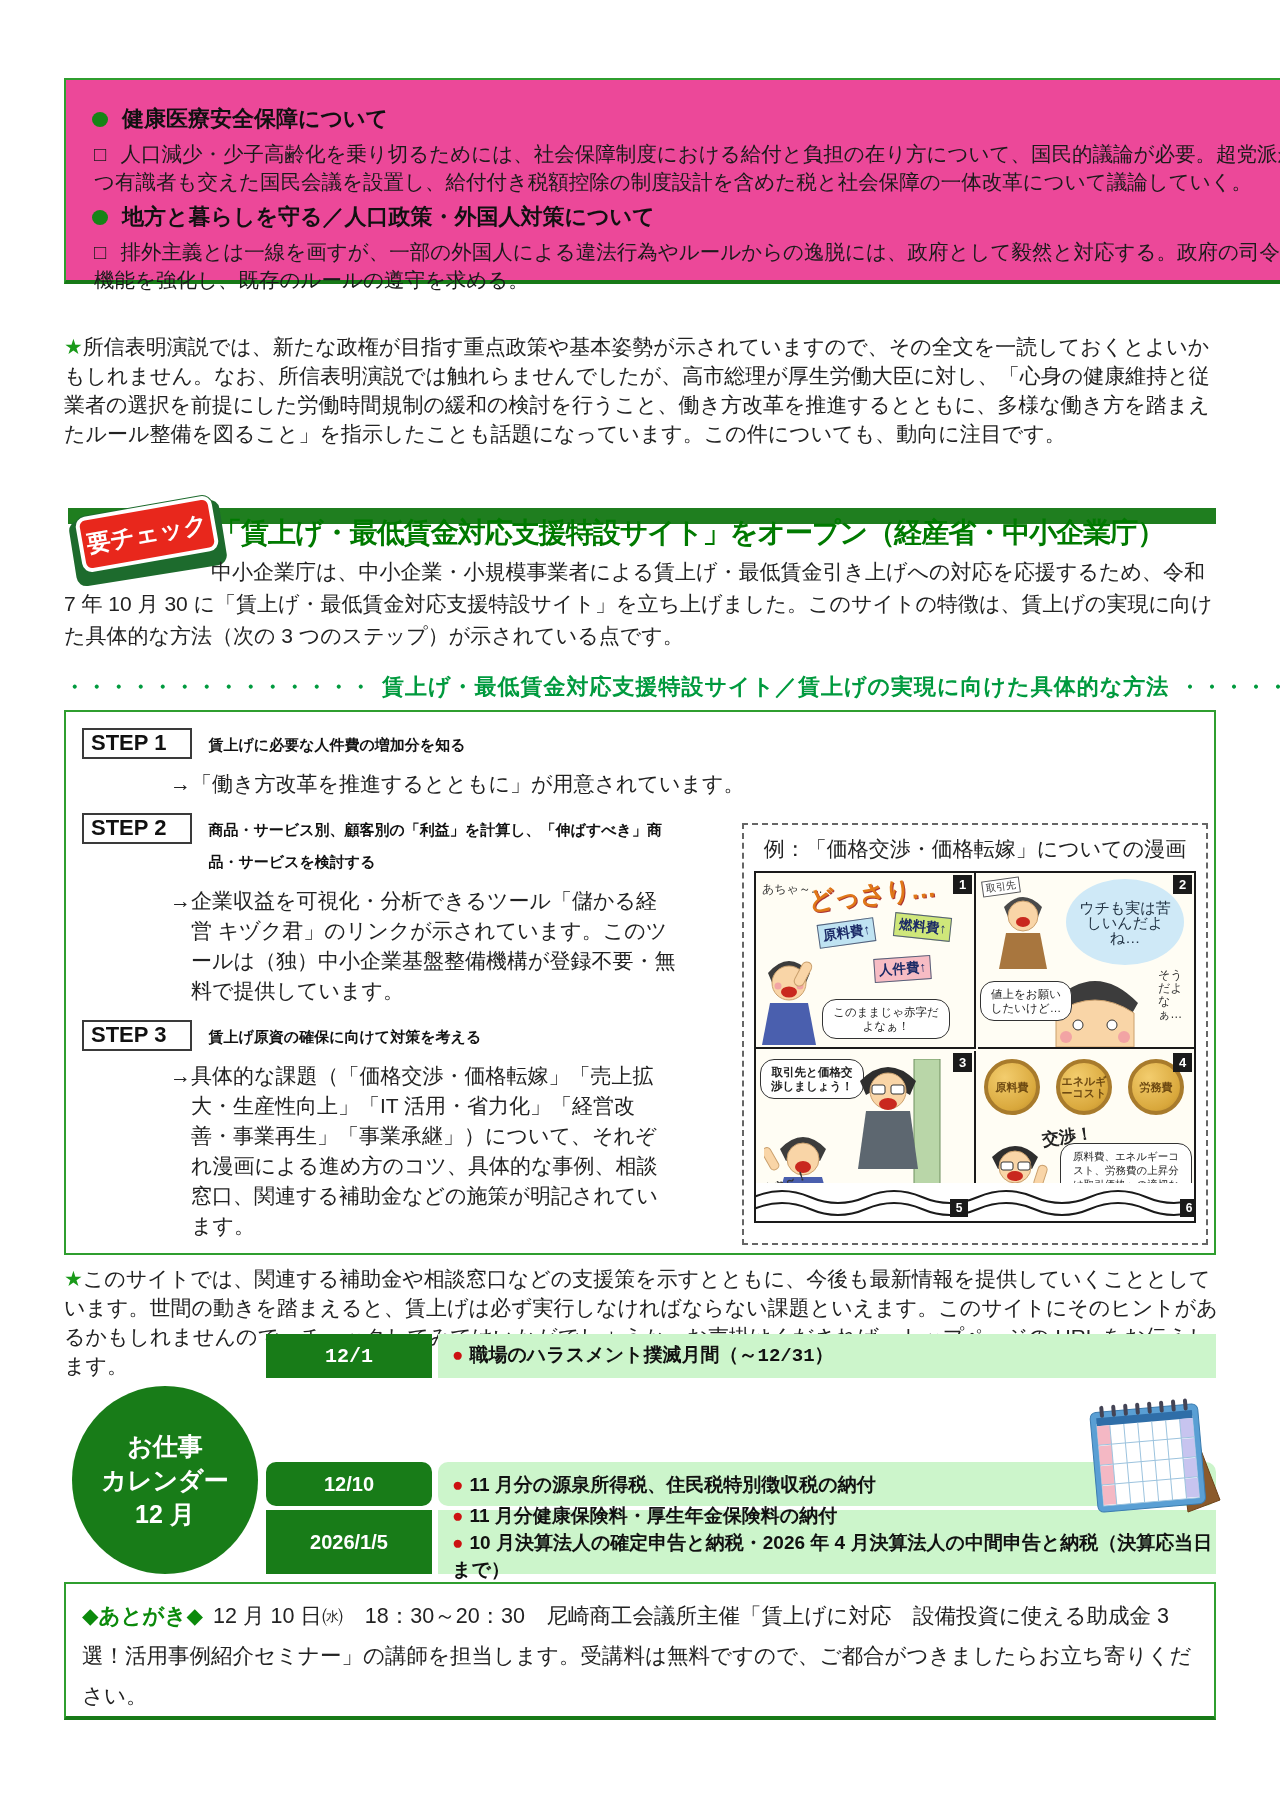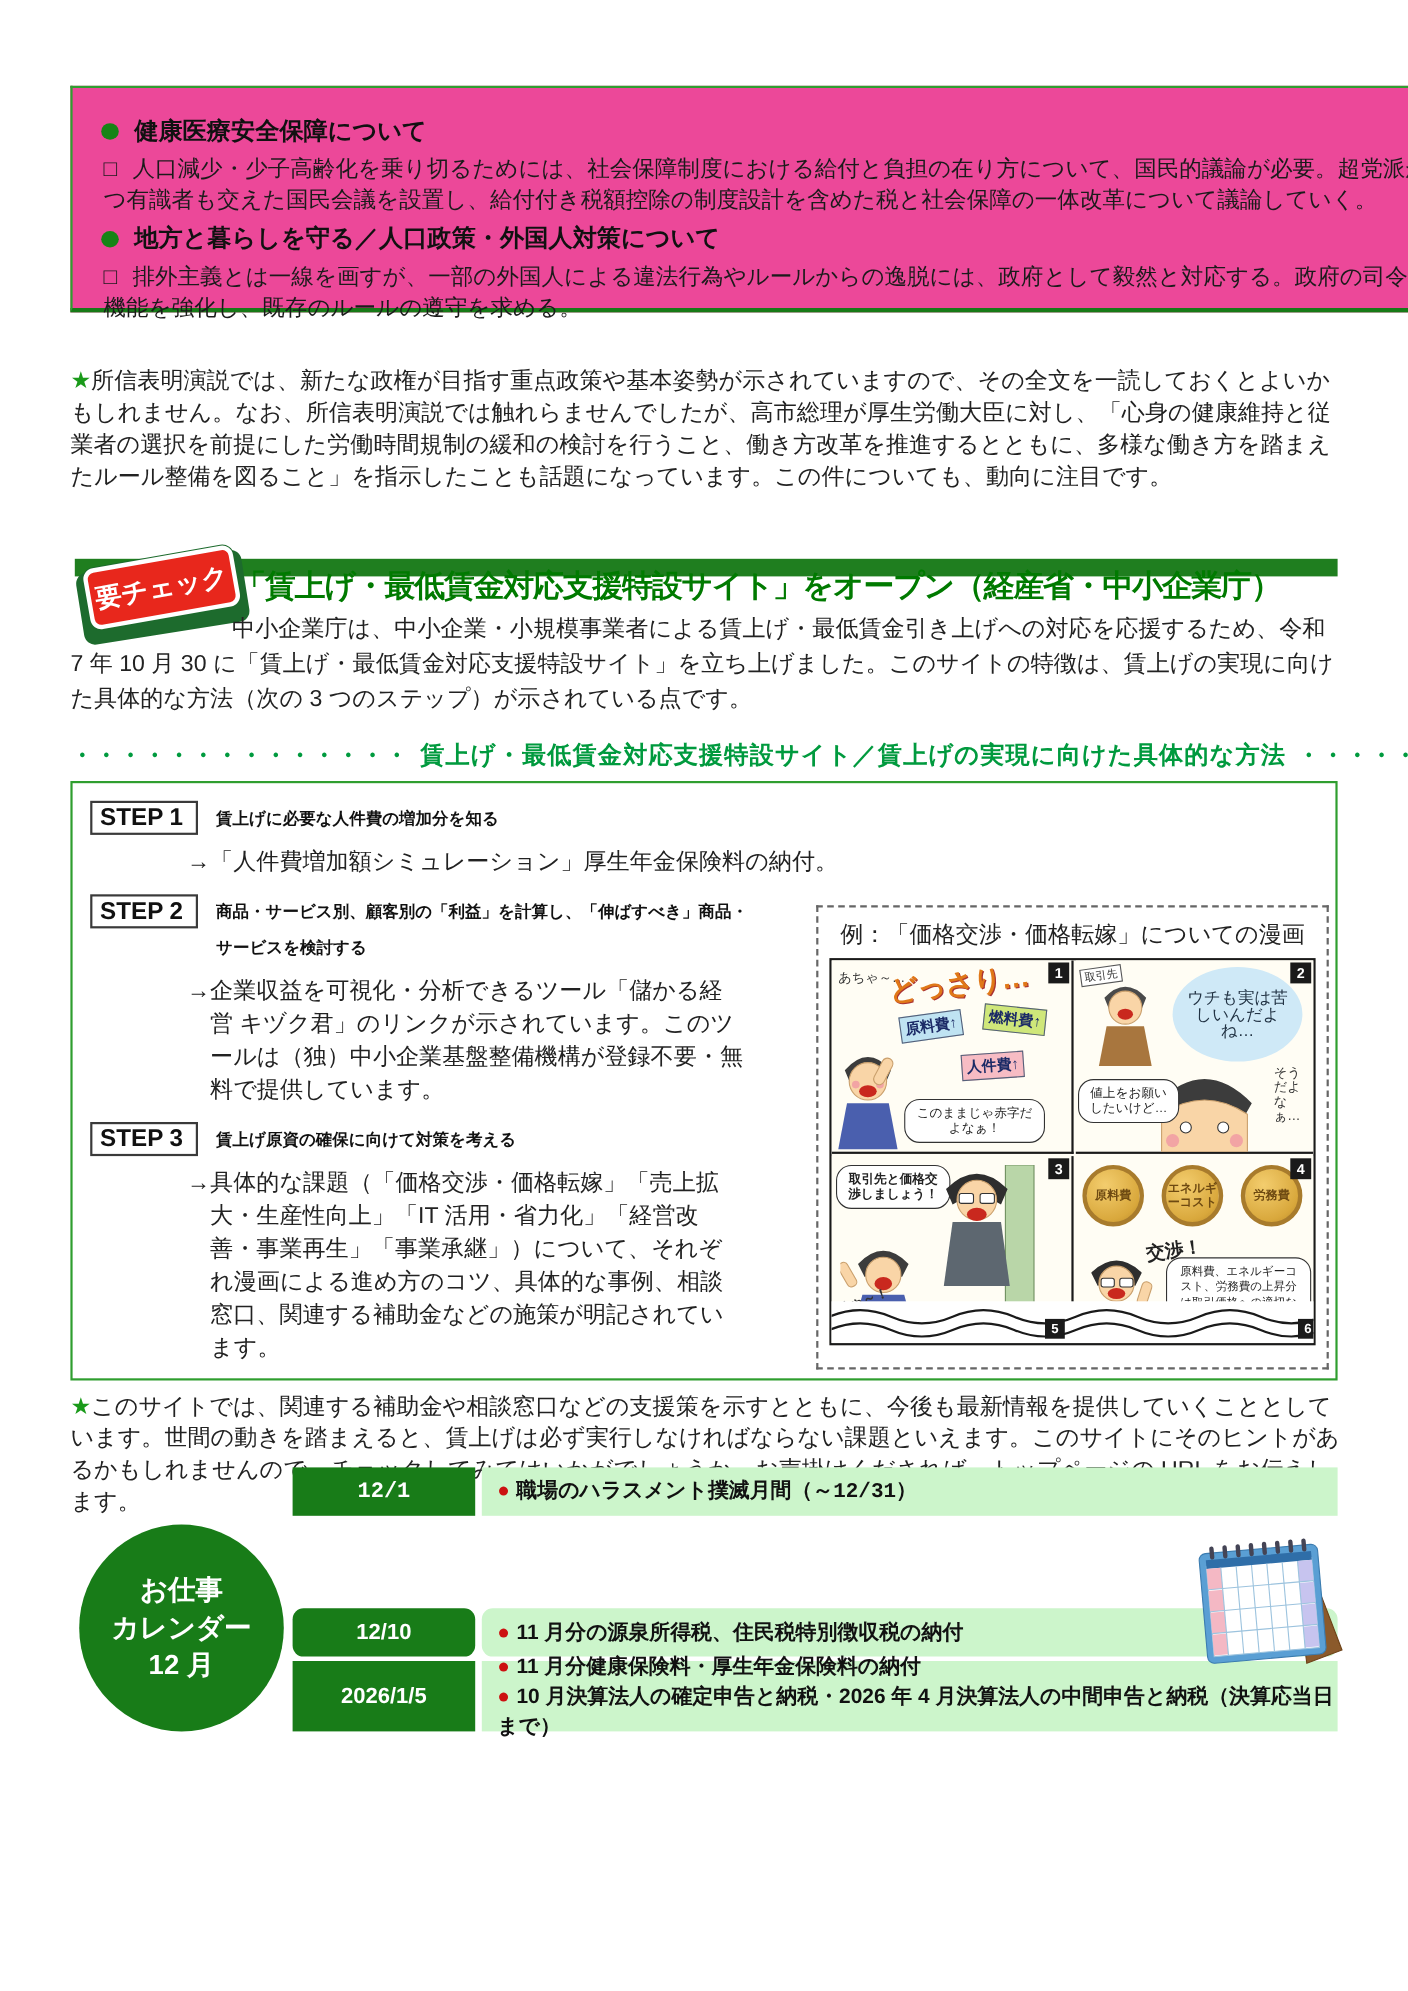--- a/index.html
+++ b/index.html
@@ -37,21 +37,21 @@
     font-size:21px; line-height:32px; text-indent:7em; color:#222; }
 
   .separator { position:absolute; left:64px; top:672px; width:1152px; text-align:center;
     font-size:21px; font-weight:bold; color:#009a3e; letter-spacing:1px; white-space:nowrap; }
   .separator .sep-label { margin:0 10px; font-size:22px; }
 
   
   .step-box { position:absolute; left:64px; top:710px; width:1152px; height:545px;
     border:2px solid #2f9e2f; background:#fff; padding:16px 14px 10px 16px; }
   .step-row { display:flex; align-items:flex-start; gap:16px; }
-  .step-label { flex:0 0 auto; border:2px solid #3a3a3a; padding:0px 12px 1px 7px;
+  .step-label { flex:0 0 auto; border:2px solid #3a3a3a; padding:0px 24px 1px 7px;
     font-weight:bold; font-size:22px; color:#111; background:#fff; white-space:nowrap; }
   .step-heading { font-size:15px; font-weight:bold; color:#111; line-height:32px; padding-top:1px; }
   .step-detail { font-size:21px; line-height:30px; color:#222; margin:8px 0 14px 88px;
     padding-left:1em; text-indent:-1em; }
   .left-col { width:598px; }
   .left-col .step-detail { width:506px; }
 
   
   .comic-box { position:absolute; left:676px; top:111px; width:466px; height:422px;
     border:2px dashed #666; background:#fff; padding:8px 10px; }
@@ -141,21 +141,21 @@
 
   <div class="separator">
     <span>・・・・・・・・・・・・・・</span><span class="sep-label">賃上げ・最低賃金対応支援特設サイト／賃上げの実現に向けた具体的な方法</span><span>・・・・・・・・・・・・・・</span>
   </div>
 
   <div class="step-box">
     <div class="step-row">
       <span class="step-label">STEP 1</span>
       <span class="step-heading">賃上げに必要な人件費の増加分を知る</span>
     </div>
-    <p class="step-detail">→「人件費増加額シミュレーション」厚生年金保険料の納付。</p>
+    <p class="step-detail">→「働き方改革を推進するとともに」が用意されています。</p>
 
     <div class="left-col">
       <div class="step-row">
         <span class="step-label">STEP 2</span>
         <span class="step-heading">商品・サービス別、顧客別の「利益」を計算し、「伸ばすべき」商品・サービスを検討する</span>
       </div>
       <p class="step-detail">→企業収益を可視化・分析できるツール「儲かる経営 キヅク君」のリンクが示されています。このツールは（独）中小企業基盤整備機構が登録不要・無料で提供しています。</p>
 
       <div class="step-row">
         <span class="step-label">STEP 3</span>
@@ -322,14 +322,17 @@
           <rect x="40" y="12" width="4" height="12" rx="2"></rect>
           <rect x="52" y="12" width="4" height="12" rx="2"></rect>
           <rect x="64" y="12" width="4" height="12" rx="2"></rect>
           <rect x="76" y="12" width="4" height="12" rx="2"></rect>
           <rect x="88" y="12" width="4" height="12" rx="2"></rect>
           <rect x="100" y="12" width="4" height="12" rx="2"></rect>
         </g>
     </g>
   </svg>
 
+  <div class="afterword-box">
+    <span class="aw-label">◆あとがき◆</span><span>12 月 10 日㈬　18：30～20：30　尼崎商工会議所主催「賃上げに対応　設備投資に使える助成金 3 選！活用事例紹介セミナー」の講師を担当します。受講料は無料ですので、ご都合がつきましたらお立ち寄りください。</span>
+  </div>
 
 </div>
 
 </body></html>

